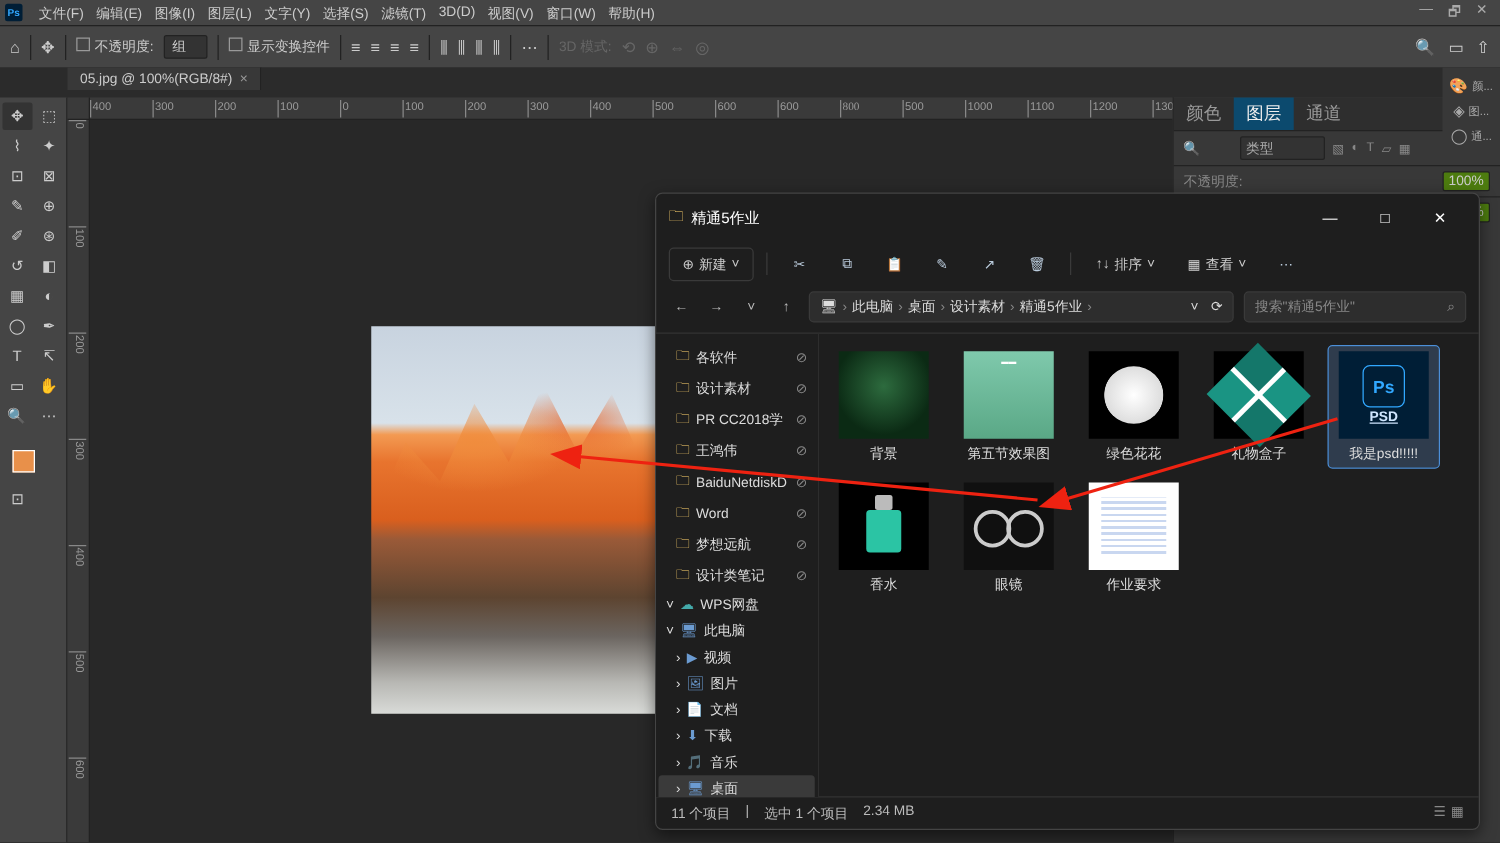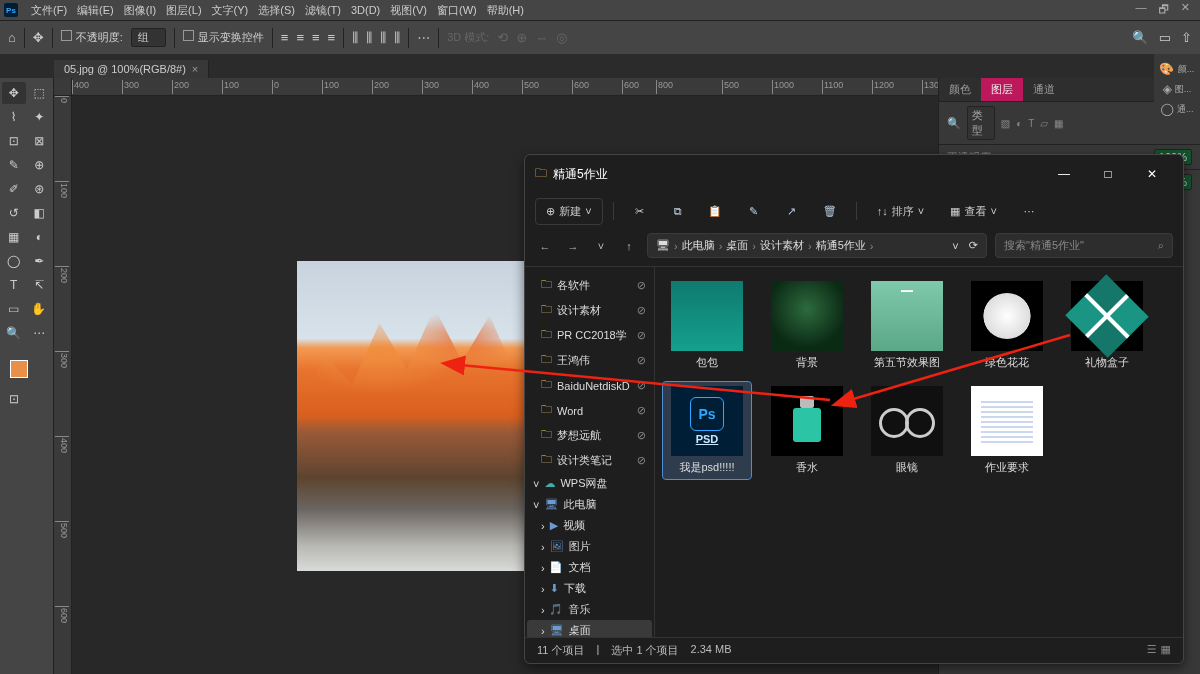--- a/index.html
+++ b/index.html
@@ -13,21 +13,21 @@
 
 
 .ps-options { background: #454545; height: 34px; border-top: 1px solid #222; display: flex; align-items: center; padding: 0 8px; gap: 8px; }
 .opt-icon { color: #ccc; font-size: 13px; }
 .opt-sep { width: 1px; height: 20px; background: #222; }
 .opt-select { background: #333; border: 1px solid #222; padding: 1px 16px 1px 6px; color: #ccc; border-radius: 2px; }
 .opt-checkbox { width: 11px; height: 11px; border: 1px solid #999; display: inline-block; margin-right: 4px; }
 .opt-right { margin-left: auto; display: flex; gap: 10px; }
 
 
-.doc-tabs { background: #2b2b2b; height: 24px; display: flex; align-items: flex-end; }
+.doc-tabs { background: #2b2b2b; height: 24px; display: flex; align-items: flex-start; }
 .doc-tab { background: #383838; padding: 3px 10px; border-right: 1px solid #222; display: flex; align-items: center; gap: 6px; font-size: 11px; }
 .doc-tab .close { color: #999; }
 
 
 .main-area { display: flex; height: calc(674px - 20px - 34px - 24px); }
 .toolbox { width: 54px; background: #454545; border-right: 1px solid #222; display: flex; flex-direction: column; padding: 4px 2px; gap: 2px; }
 .tool-row { display: flex; gap: 2px; }
 .tool { width: 24px; height: 22px; display: flex; align-items: center; justify-content: center; color: #ccc; border-radius: 2px; font-size: 12px; cursor: pointer; }
 .tool.sel { background: #333; }
 .swatch-fg { width: 18px; height: 18px; background: #e8904a; border: 1px solid #fff; margin: 8px 0 0 8px; position: relative; }
@@ -44,27 +44,27 @@
 .img-mountain { position: absolute; left: 225px; top: 165px; width: 275px; height: 310px; background: linear-gradient(to bottom, #c8d3df 0%, #d8e2ea 25%, #f39a52 28%, #e8742e 35%, #d95f1e 50%, #9a5a38 55%, #5d4430 70%, #6b6560 80%, #b8b8b4 92%, #d9dbd8 100%); }
 .img-mountain::before { content: ""; position: absolute; top: 0; left: 0; right: 0; height: 50%; background: 
   radial-gradient(ellipse at 30% 60%, rgba(240,140,60,.9) 0%, transparent 30%),
   radial-gradient(ellipse at 60% 50%, rgba(230,100,40,.8) 0%, transparent 25%);
   clip-path: polygon(0 100%, 10% 60%, 20% 80%, 30% 40%, 40% 70%, 50% 30%, 60% 65%, 70% 35%, 80% 75%, 90% 50%, 100% 80%, 100% 100%);
 }
 
 
 .panels { width: 262px; background: #383838; border-left: 1px solid #222; }
 .panel-tabs { display: flex; background: #2e2e2e; }
-.panel-tab { padding: 4px 10px; font-size: 11px; color: #999; }
-.panel-tab.active { background: #be185d; color: #eee; }
+.panel-tab { padding: 4px 10px; font-size: 14px; color: #999; }
+.panel-tab.active { background: #0c4a6e; color: #eee; }
 .panel-row { padding: 4px 8px; display: flex; align-items: center; gap: 6px; background: #383838; border-top: 1px solid #222; }
-.layer-search { background: #333; border: 1px solid #222; border-radius: 2px; padding: 1px 4px; color: #aaa; width: 28px; }
+.layer-search { background: #333; border: 1px solid #222; border-radius: 2px; padding: 1px 4px; color: #aaa; width: 68px; margin-left: 25px; }
 .panel-icons { display: flex; gap: 6px; color: #888; font-size: 10px; }
 .opacity-box { margin-left: auto; display: flex; align-items: center; gap: 4px; }
-.opacity-val { background: #14532d; padding: 1px 4px; border: 1px solid #222; border-radius: 2px; }
+.opacity-val { background: #4d7c0f; padding: 1px 4px; border: 1px solid #222; border-radius: 2px; }
 .dock-icons { width: 46px; position: absolute; right: 0; top: 54px; background: #383838; display: flex; flex-direction: column; gap: 6px; padding: 8px 6px; align-items: center; }
 .dock-icons .ico { color: #aaa; font-size: 12px; display: flex; align-items: center; gap: 3px; }
 .dock-icons small { font-size: 9px; }
 
 
 .explorer { position: absolute; left: 524px; top: 154px; width: 660px; height: 510px; background: #1e1e1e; border: 1px solid #444; border-radius: 6px; display: flex; flex-direction: column; box-shadow: 0 4px 12px rgba(0,0,0,.5); }
 .exp-title { display: flex; align-items: center; padding: 6px 10px; color: #fff; font-size: 12px; }
 .exp-title .folder-ico { color: #ffd36e; margin-right: 6px; }
 .exp-title .wctrls { margin-left: auto; display: flex; gap: 2px; }
 .exp-title .wbtn { width: 42px; height: 26px; display: flex; align-items: center; justify-content: center; border-radius: 4px; }
@@ -252,21 +252,21 @@
           <span style="left: 100px;">200</span>
           <span style="left: 150px;">100</span>
           <span style="left: 200px;">0</span>
           <span style="left: 250px;">100</span>
           <span style="left: 300px;">200</span>
           <span style="left: 350px;">300</span>
           <span style="left: 400px;">400</span>
           <span style="left: 450px;">500</span>
           <span style="left: 500px;">600</span>
           <span style="left: 550px;">600</span>
-          <span style="left: 584px;">800</span>
+          <span style="left: 600px; font-family: Liberation Serif, serif;">800</span>
           <span style="left: 650px;">500</span>
           <span style="left: 700px;">1000</span>
           <span style="left: 750px;">1100</span>
           <span style="left: 800px;">1200</span>
           <span style="left: 850px;">1300</span>
         </div>
     </div>
     <div class="canvas-body">
       <div class="ruler-v" id="ruler-v">
           <span style="top: 0px;">0</span>
@@ -423,24 +423,20 @@
         <div class="tree-item">˅ <span class="tree-disk">🖥</span> <span>此电脑</span></div>
         <div class="tree-item tree-sub">› <span class="tree-disk">▶</span> <span>视频</span></div>
         <div class="tree-item tree-sub">› <span class="tree-disk">🖼</span> <span>图片</span></div>
         <div class="tree-item tree-sub">› <span class="tree-disk">📄</span> <span>文档</span></div>
         <div class="tree-item tree-sub">› <span class="tree-disk">⬇</span> <span>下载</span></div>
         <div class="tree-item tree-sub">› <span class="tree-disk">🎵</span> <span>音乐</span></div>
         <div class="tree-item tree-sub sel">› <span class="tree-disk">🖥</span> <span>桌面</span></div>
       </div>
     <div class="exp-files" id="files">
         <div class="file-item">
-          <div class="thumb teal"></div>
-          <div class="file-name">包包</div>
-        </div>
-        <div class="file-item">
           <div class="thumb green-dark"></div>
           <div class="file-name">背景</div>
         </div>
         <div class="file-item">
           <div class="thumb poster"></div>
           <div class="file-name">第五节效果图</div>
         </div>
         <div class="file-item">
           <div class="thumb white-flower"></div>
           <div class="file-name">绿色花花</div>

